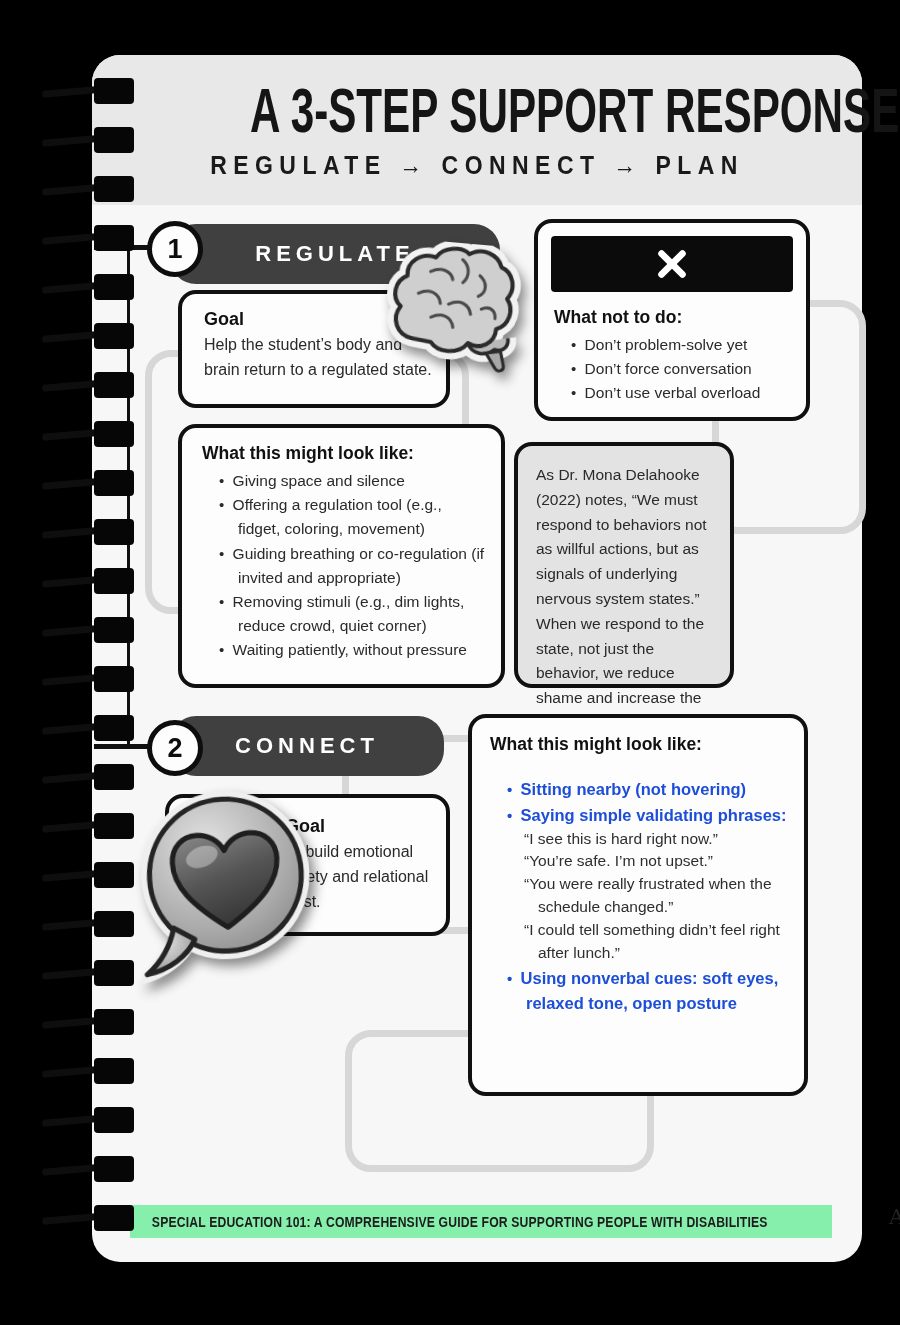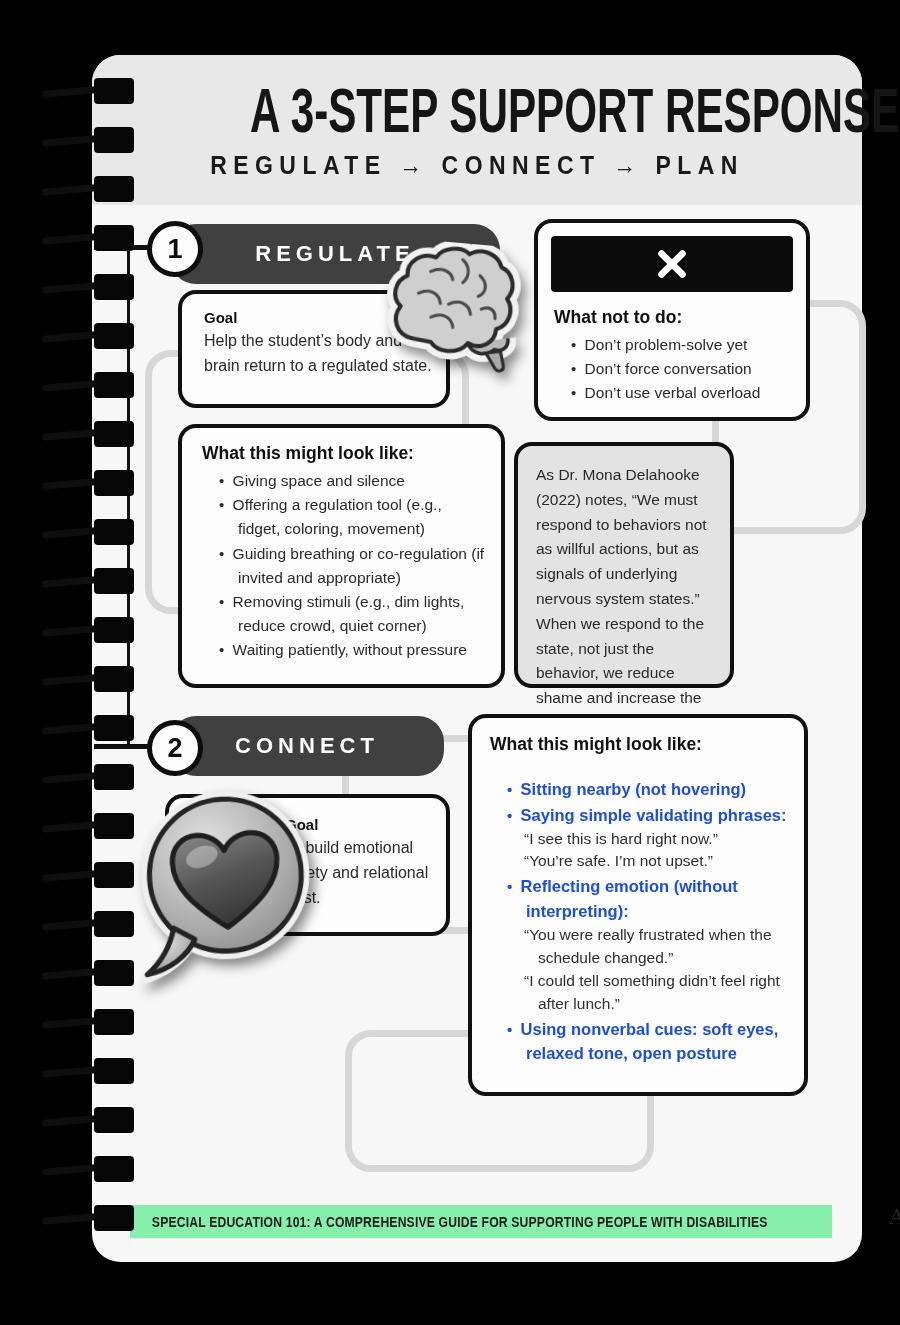--- a/index.html
+++ b/index.html
@@ -25,21 +25,21 @@
         border:5px solid #0d0d0d;z-index:4;display:flex;align-items:center;justify-content:center;
         font-size:27px;font-weight:700;color:#0d0d0d;}
   
   .pill{position:absolute;height:60px;background:#404040;border-radius:26px;z-index:2;
         display:flex;align-items:center;justify-content:center;}
   .pill span{color:#fff;font-weight:700;font-size:22px;letter-spacing:5px;}
   
   .box{position:absolute;background:#fdfdfd;border:4px solid #101010;border-radius:18px;
         z-index:2;box-sizing:border-box;}
   .box.gray{background:#e3e3e3;}
-  .lbl{font-weight:700;font-size:15px;margin-bottom:3px;color:#111;}
+  .lbl{font-weight:700;font-size:18px;margin-bottom:3px;color:#111;}
   .txt{font-size:16px;line-height:1.55;color:#2a2a2a;}
   .heading{font-weight:700;font-size:17.5px;color:#111;margin-bottom:5px;}
   .bullet{font-size:15.5px;line-height:1.56;color:#2a2a2a;padding-left:36px;text-indent:-19px;}
   .bullet::before{content:"•\00a0\00a0";font-size:15px;}
   .line{color:#222;}
   .line.bullet{font-weight:700;font-size:16.5px;line-height:1.5;color:#1d4ed8;margin-top:1px;}
   .line.quote{font-weight:400;font-size:15.5px;line-height:1.48;color:#2e2e2e;
         padding-left:48px;text-indent:-14px;}
   .boldtxt{font-weight:700;color:#0f0f0f;}
   
@@ -183,21 +183,20 @@
 
 
     <div class="box" style="left:376px;top:659px;width:340px;height:382px;padding:16px 14px 12px 18px;">
       <div class="heading" style="margin-bottom:22px;">What this might look like:</div>
       <div>
 
       <div class="line bullet">Sitting nearby (not hovering)</div>
           <div class="line bullet">Saying simple validating phrases:</div>
           <div class="line quote">“I see this is hard right now.”</div>
           <div class="line quote">“You’re safe. I’m not upset.”</div>
-          <div class="line bullet">Reflecting emotion (without interpreting):</div>
           <div class="line quote">“You were really frustrated when the schedule changed.”</div>
           <div class="line quote">“I could tell something didn’t feel right after lunch.”</div>
           <div class="line bullet">Using nonverbal cues: soft eyes, relaxed tone, open posture</div>
         </div>
     </div>
 
     <div class="footerbar" style="left:38px;top:1130px;width:702px;height:33px;">
       <div class="footertext">SPECIAL EDUCATION 101: A COMPREHENSIVE GUIDE FOR SUPPORTING PEOPLE WITH DISABILITIES</div>
       <div class="brand">
         <div class="brandname">AdaptEd</div>

